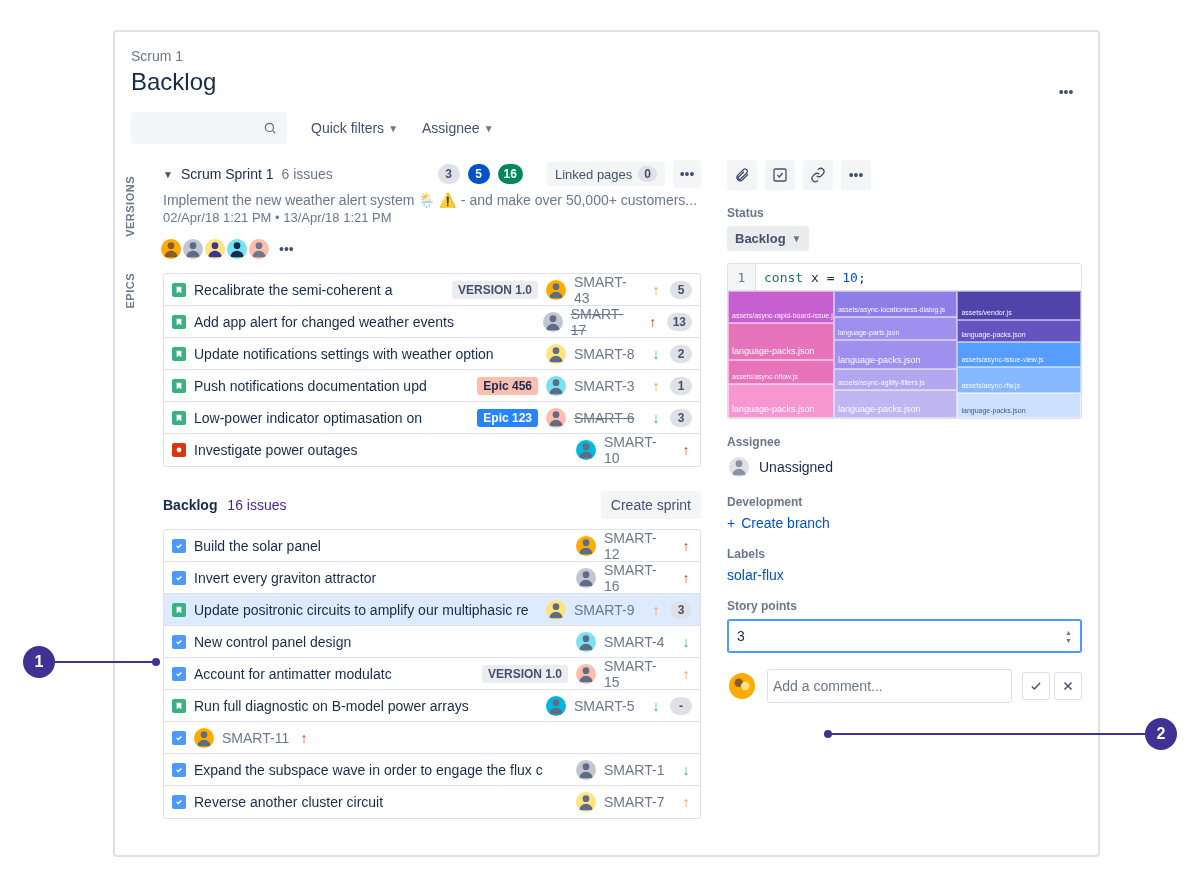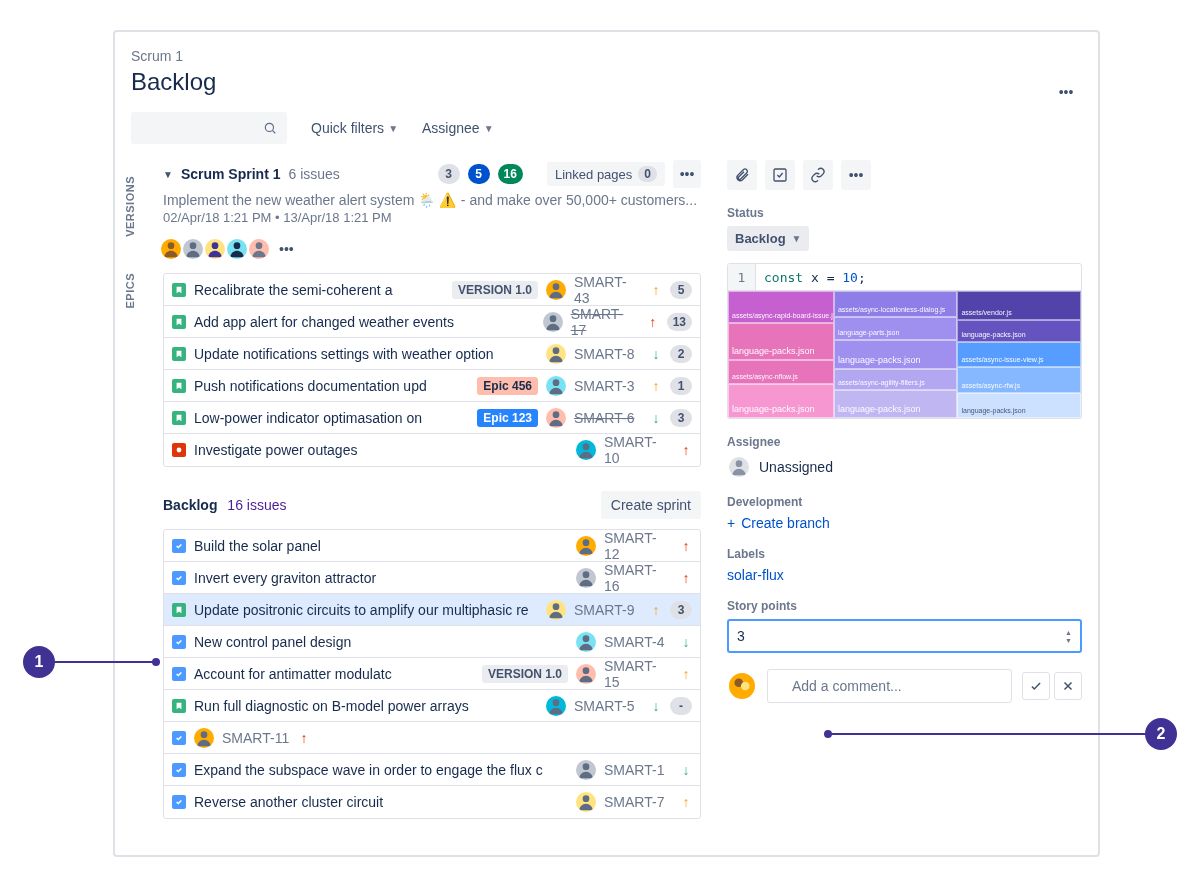--- a/index.html
+++ b/index.html
@@ -13,21 +13,21 @@
 .search-box { width: 156px; height: 32px; background:#F4F5F7; border-radius:3px; display:flex; align-items:center; justify-content:flex-end; padding-right:10px; color:#5E6C84; }
 .filter-link { color:#42526E; font-size:14px; display:flex; align-items:center; gap:4px; cursor:pointer; }
 .chev { font-size:10px; color:#6B778C; }
 .main-columns { display:flex; height: calc(100% - 140px); }
 .side-tabs { width: 30px; display:flex; flex-direction:column; align-items:center; padding-top: 16px; gap: 36px; }
 .side-tab { writing-mode: vertical-rl; transform: rotate(180deg); font-size:11px; font-weight:600; color:#6B778C; letter-spacing:0.5px; cursor:pointer; }
 .left-col { width: 560px; padding: 0 4px 0 18px; overflow:hidden; }
 .right-col { flex:1; padding: 0 16px 0 22px; }
 
 .sprint-header { display:flex; align-items:center; gap:8px; }
-.sprint-header .title { font-weight:700; }
+.sprint-header .title { font-weight:400; }
 .sprint-header .count { color:#6B778C; }
 .pill { display:inline-flex; align-items:center; justify-content:center; min-width:22px; height:20px; padding:0 6px; border-radius:10px; font-size:12px; font-weight:700; color:#fff; }
 .pill.gray { background:#DFE1E6; color:#42526E; }
 .pill.blue { background:#0052CC; }
 .pill.green { background:#00875A; }
 .linked-pages { background:#F4F5F7; border-radius:3px; padding:4px 8px; font-size:13px; display:flex; align-items:center; gap:6px; color:#42526E; }
 .ellipsis-btn { width:28px; height:28px; border-radius:3px; background:#F4F5F7; display:flex; align-items:center; justify-content:center; color:#42526E; cursor:pointer; }
 .sprint-desc { color:#6B778C; font-size:14px; margin-top:4px; white-space:nowrap; overflow:hidden; text-overflow:ellipsis; }
 .sprint-dates { color:#6B778C; font-size:13px; margin-top:2px; }
 .avatar-row { display:flex; align-items:center; gap:2px; margin:12px 0; }
@@ -75,21 +75,21 @@
 .treemap-col { display:flex; flex-direction:column; }
 .treemap-cell { border:1px solid rgba(255,255,255,0.5); display:flex; flex-direction:column; justify-content:flex-end; padding:3px; font-size:7px; color:#fff; overflow:hidden; }
 .treemap-cell .tm-label { opacity:0.95; white-space:nowrap; }
 .treemap-cell .tm-big { font-size:9px; }
 .assignee-row { display:flex; align-items:center; gap:8px; }
 .create-branch { color:#0052CC; display:flex; align-items:center; gap:6px; cursor:pointer; font-size:14px; }
 .label-chip { color:#0052CC; font-size:14px; }
 .sp-input { width: 100%; height:34px; border:2px solid #4C9AFF; border-radius:3px; padding:0 8px; display:flex; align-items:center; justify-content:space-between; font-size:14px; }
 .sp-spinner { display:flex; flex-direction:column; gap:1px; font-size:7px; color:#6B778C; }
 .comment-row { display:flex; align-items:center; gap:10px; margin-top:16px; }
-.comment-box { flex:1; height:34px; border:1px solid #DFE1E6; border-radius:3px; display:flex; align-items:center; padding:0 24px; color:#6B778C; }
+.comment-box { flex:1; height:34px; border:1px solid #DFE1E6; border-radius:3px; display:flex; align-items:center; padding:0 5px; color:#6B778C; }
 .comment-btns { display:flex; gap:4px; }
 .mini-btn { width:28px; height:28px; border:1px solid #DFE1E6; border-radius:3px; display:flex; align-items:center; justify-content:center; color:#42526E; cursor:pointer; }
 
 .anno { position:absolute; width:32px; height:32px; border-radius:50%; background:#403294; color:#fff; font-weight:700; display:flex; align-items:center; justify-content:center; font-size:16px; z-index:10; }
 .anno-line { position:absolute; height:2px; background:#403294; z-index:9; }
 .anno-dot { position:absolute; width:8px; height:8px; border-radius:50%; background:#403294; z-index:9; }
 </style>
 </head>
 <body>
 

